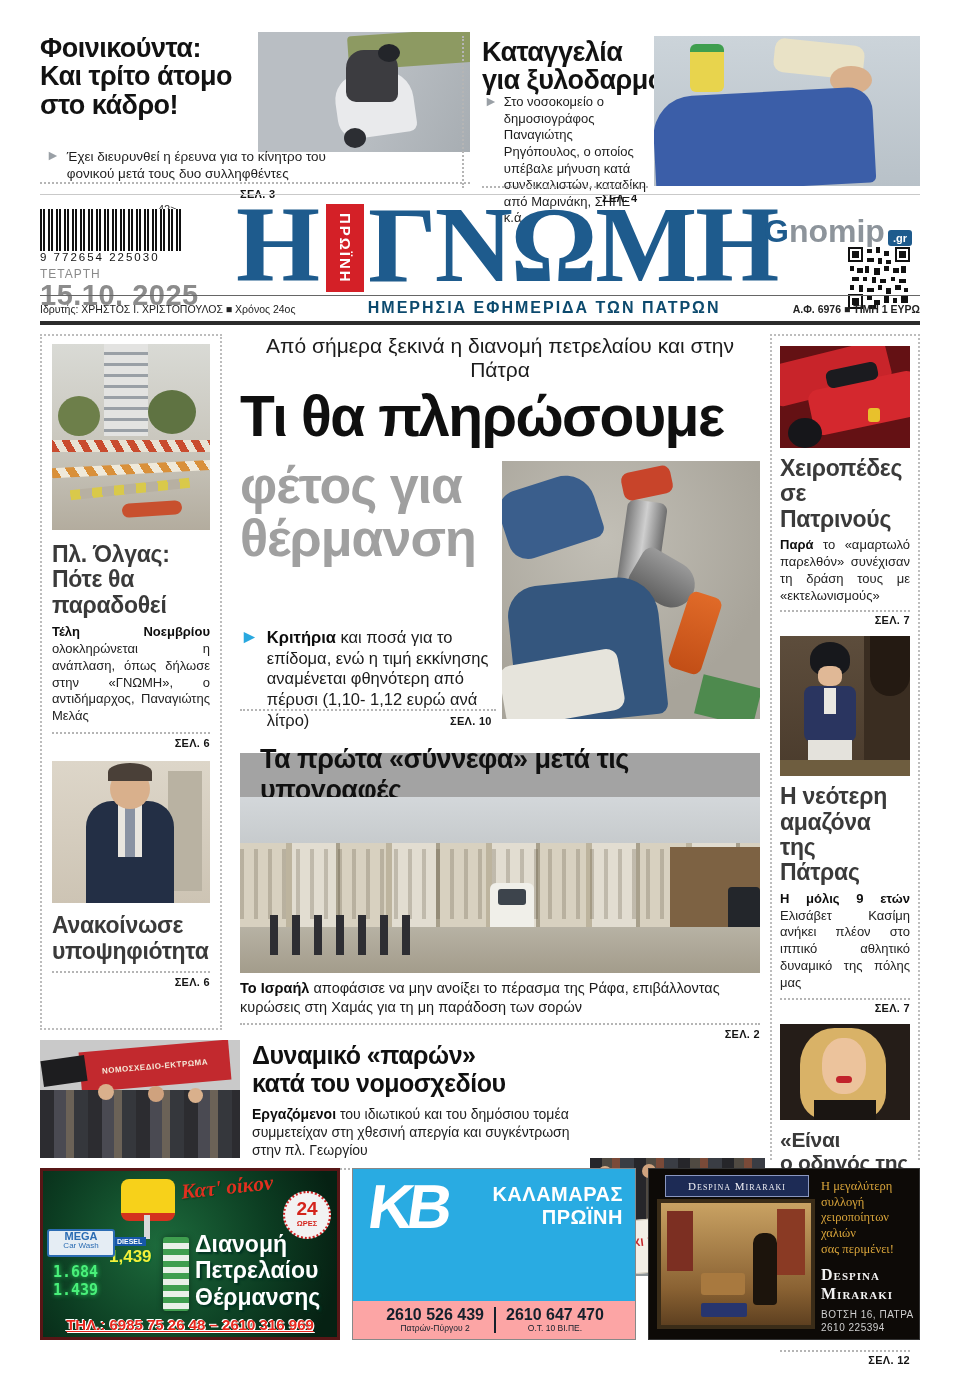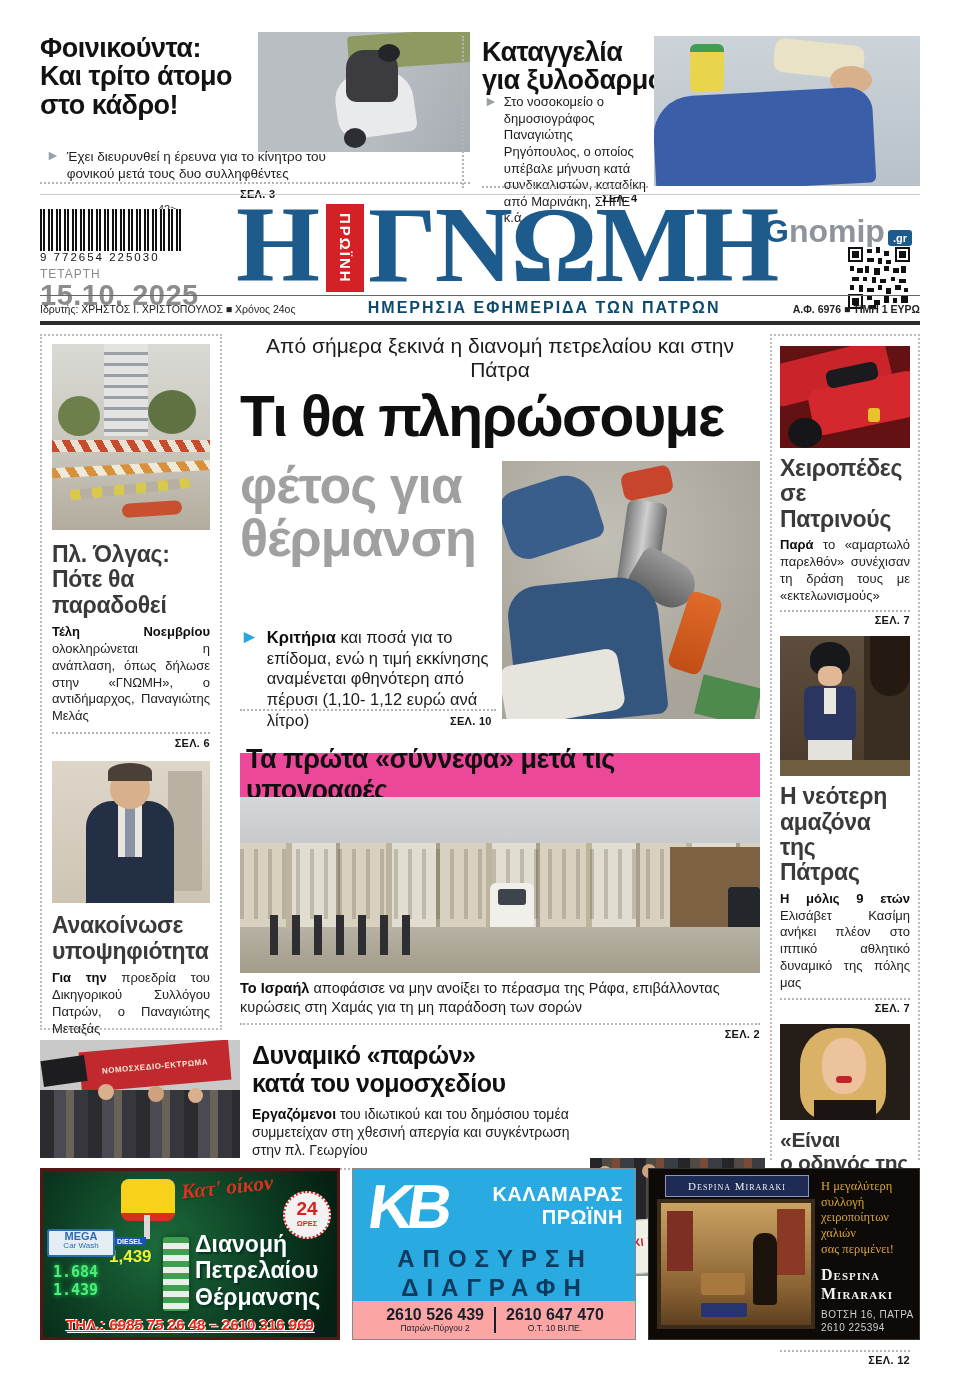--- a/index.html
+++ b/index.html
@@ -173,21 +173,20 @@
       <div class="ph" style="left:0;top:0;right:0;bottom:0;background:linear-gradient(180deg,#ddd6c9,#cdc4b4);"></div>
       <div class="ph" style="left:116px;top:10px;width:34px;height:120px;background:#b9b2a2;"></div>
       <div class="ph" style="left:34px;top:40px;width:88px;height:110px;background:#232f45;border-radius:26px 26px 0 0;"></div>
       <div class="ph" style="left:66px;top:44px;width:24px;height:52px;background:#e9e6df;"></div>
       <div class="ph" style="left:73px;top:44px;width:10px;height:52px;background:#8a93a3;"></div>
       <div class="ph" style="left:58px;top:8px;width:40px;height:40px;background:#d9b08c;border-radius:50%;"></div>
       <div class="ph" style="left:56px;top:2px;width:44px;height:18px;background:#4a4038;border-radius:50% 50% 0 0;"></div>
     </div>
     <h3 class="side-title preline" style="margin:10px 0 6px 0;">Ανακοίνωσε
 υποψηφιότητα</h3>
-    <p class="side-body" style="margin:0;"><span class="lead-bold">Για την</span><span> προεδρία του Δικηγορικού Συλλόγου Πατρών, ο Παναγιώτης Μεταξάς</span></p>
     <div class="dot-h" style="margin-top:7px;"></div>
     <div class="selref" style="text-align:right;margin-top:3px;">ΣΕΛ. 6</div>
   </aside>
 
   <section class="abs" style="left:240px;top:334px;width:520px;">
     <div class="kicker" style="text-align:center;">Από σήμερα ξεκινά η διανομή πετρελαίου και στην Πάτρα</div>
     <h1 class="main-headline" style="margin:6px 0 0 0;text-align:left;">Τι θα πληρώσουμε</h1>
 
     <div style="position:relative;height:270px;margin-top:12px;">
       <div class="gray-headline preline" style="position:absolute;left:0;top:2px;width:256px;">φέτος για
@@ -204,21 +203,21 @@
         <div class="ph" style="left:196px;top:220px;width:60px;height:40px;background:#4e8a4e;transform:rotate(14deg);"></div>
       </div>
       <div class="abs" style="left:0;top:170px;width:262px;display:flex;gap:8px;">
         <span class="tri-blue">►</span>
         <p style="margin:0;font-size:16.5px;line-height:1.25;color:#1b1b1b;"><span class="lead-bold">Κριτήρια</span><span> και ποσά για το επίδομα, ενώ η τιμή εκκίνησης αναμένεται φθηνότερη από πέρυσι (1,10- 1,12 ευρώ ανά λίτρο)</span></p>
       </div>
       <div class="dot-h abs" style="left:0;top:252px;width:256px;"></div>
       <div class="selref abs" style="left:210px;top:258px;">ΣΕΛ. 10</div>
     </div>
 
-    <div style="margin-top:26px;background:#ec4899;height:44px;display:flex;align-items:center;padding-left:6px;">
+    <div style="margin-top:26px;background:#a3a3a3;height:44px;display:flex;align-items:center;padding-left:20px;">
       <h2 class="band-headline" style="margin:0;">Τα πρώτα «σύννεφα» μετά τις υπογραφές</h2>
     </div>
     <div class="photo" style="width:520px;height:176px;">
       <div class="ph" style="left:0;top:0;right:0;height:60px;background:linear-gradient(180deg,#d3d7da,#c3c7c9);"></div>
       <div class="ph" style="left:0;top:46px;width:520px;height:110px;background:repeating-linear-gradient(90deg,#d8d1c0 0 46px,#bdb49e 46px 52px,#e2ddd1 52px 96px,#a8a08c 96px 100px);"></div>
       <div class="ph" style="left:0;top:52px;width:520px;height:70px;background:repeating-linear-gradient(90deg,rgba(90,80,60,.25) 0 4px,transparent 4px 14px);"></div>
       <div class="ph" style="left:250px;top:86px;width:44px;height:60px;background:#f0efe9;border-radius:6px 6px 0 0;"></div>
       <div class="ph" style="left:258px;top:92px;width:28px;height:16px;background:#3d444c;border-radius:3px;"></div>
       <div class="ph" style="left:430px;top:50px;width:90px;height:110px;background:#7d6243;"></div>
       <div class="ph" style="left:488px;top:90px;width:32px;height:70px;background:#23262b;border-radius:4px;"></div>
@@ -335,24 +334,20 @@
         <div>Πετρελαίου</div>
         <div>Θέρμανσης</div>
       </div>
       <div class="abs" style="left:0;bottom:4px;width:294px;text-align:center;color:#e8281e;font-weight:bold;font-size:15px;text-shadow:1px 1px 0 #fff,-1px -1px 0 #fff;text-decoration:underline;">ΤΗΛ.: 6985 75 26 48 – 2610 316 969</div>
     </div>
 
     <div class="abs" style="left:352px;top:0;width:284px;height:172px;background:#29abe2;border:1px solid #888;box-sizing:border-box;overflow:hidden;">
       <div class="abs" style="left:16px;top:2px;color:#fff;font-weight:bold;font-size:62px;letter-spacing:-6px;transform:skewX(-8deg);">ΚΒ</div>
       <div class="abs preline" style="right:12px;top:14px;text-align:right;color:#fff;font-weight:bold;font-size:20px;line-height:1.15;letter-spacing:.5px;">ΚΑΛΑΜΑΡΑΣ
 ΠΡΩΪΝΗ</div>
-      <div class="abs" style="left:0;top:76px;width:284px;text-align:center;color:#0e3a5f;font-weight:bold;font-size:24px;letter-spacing:8px;line-height:1.2;">
-        <div>ΑΠΟΣΥΡΣΗ</div>
-        <div>ΔΙΑΓΡΑΦΗ</div>
-      </div>
       <div class="abs" style="left:0;bottom:0;width:284px;height:38px;background:#fca5a5;display:flex;align-items:center;justify-content:center;gap:10px;">
         <div style="text-align:center;">
           <div style="font-weight:bold;font-size:16px;color:#15202b;line-height:1;">2610 526 439</div>
           <div style="font-size:8.5px;color:#15202b;">Πατρών-Πύργου 2</div>
         </div>
         <div style="width:2px;height:26px;background:#15202b;"></div>
         <div style="text-align:center;">
           <div style="font-weight:bold;font-size:16px;color:#15202b;line-height:1;">2610 647 470</div>
           <div style="font-size:8.5px;color:#15202b;">Ο.Τ. 10 ΒΙ.ΠΕ.</div>
         </div>

